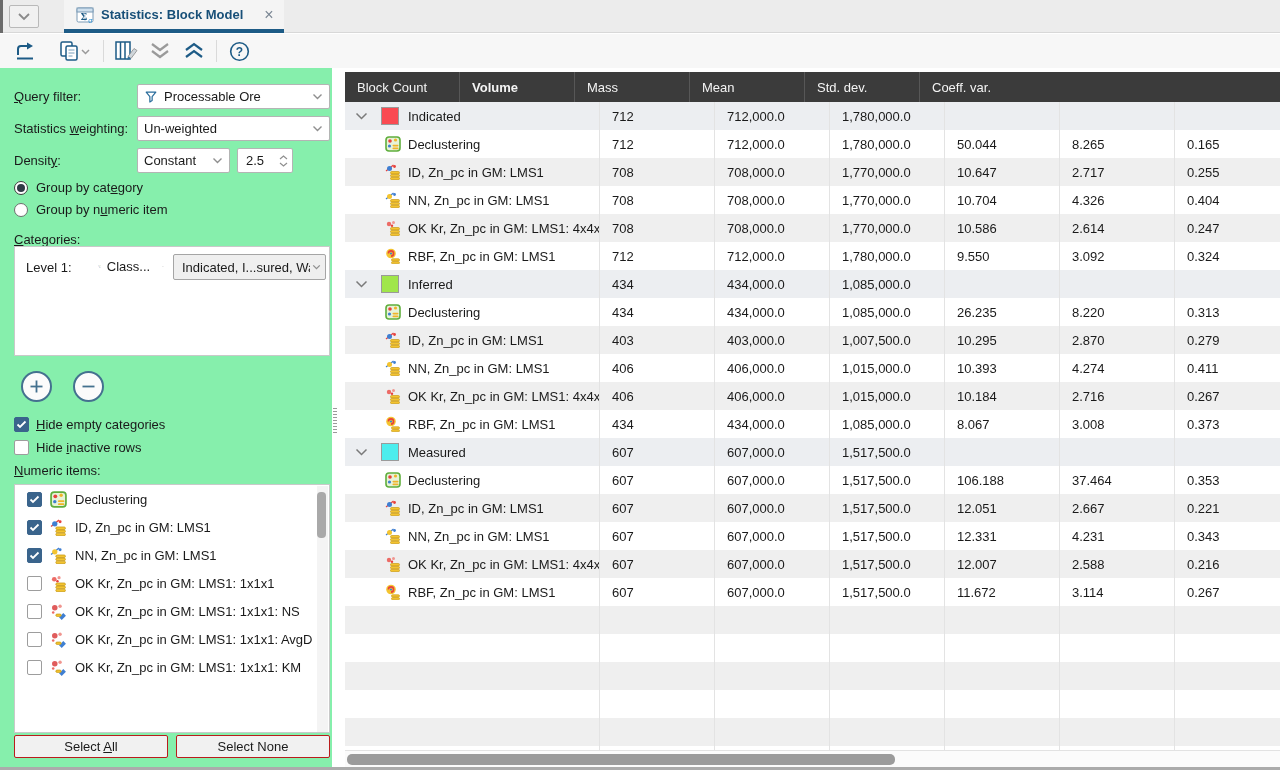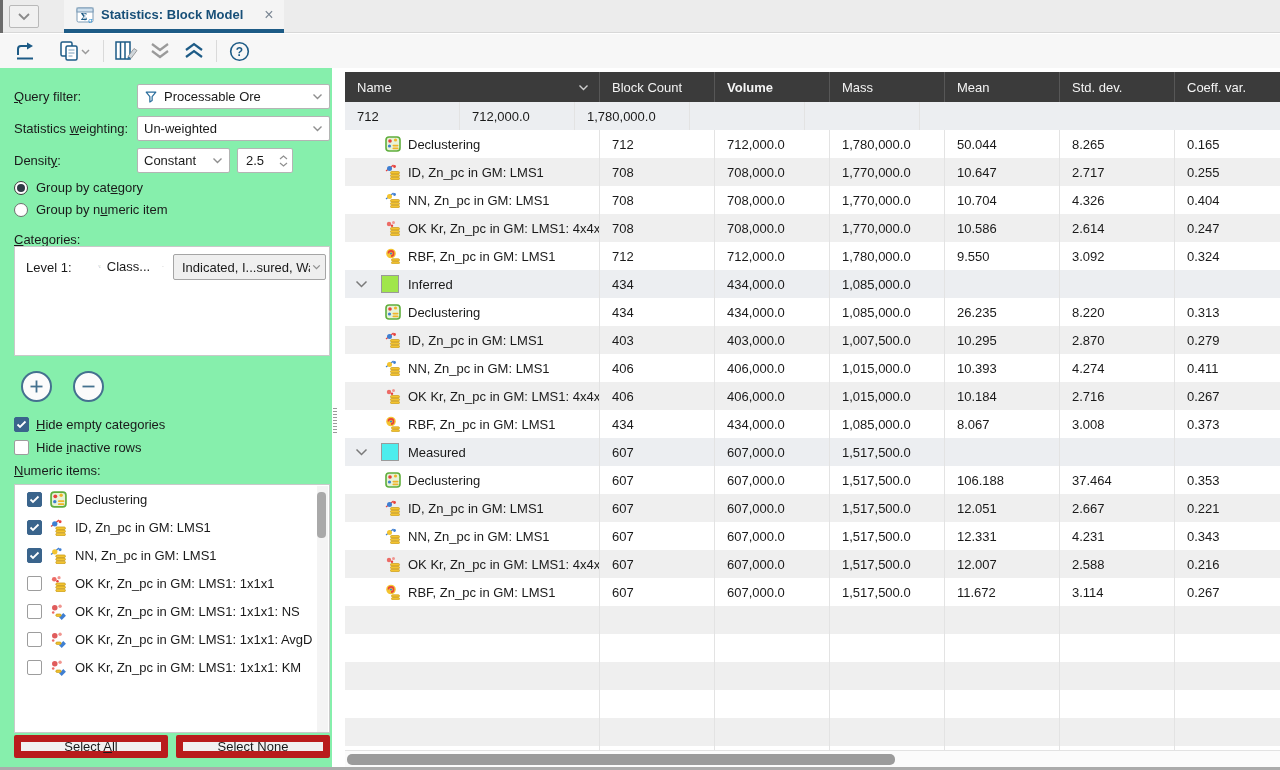--- a/index.html
+++ b/index.html
@@ -42,21 +42,21 @@
   .check-row { position:absolute; display:flex; align-items:center; gap:7px; cursor:pointer; }
   .cbox { width:15px; height:15px; border:1px solid #9d9d9d; background:#fff; border-radius:2px; flex:none; display:flex; align-items:center; justify-content:center; }
   .cbox.on { background:#3a648c; border-color:#3a648c; }
   .catbox { position:absolute; left:14px; top:178px; width:316px; height:110px; background:#fff; border:1px solid #c9c9c9; }
   .valbtn { position:absolute; height:26px; background:#efefef; border:1px solid #a5a5a5; border-radius:2px; display:flex; align-items:center; padding:0 4px 0 8px; cursor:pointer; white-space:nowrap; overflow:hidden; }
   .circle-btn { position:absolute; width:31px; height:31px; border-radius:50%; border:2px solid #44718f; background:#fbfbfb; display:flex; align-items:center; justify-content:center; cursor:pointer; }
   .numlist { position:absolute; left:14px; top:416px; width:316px; height:249px; background:#fff; border:1px solid #c9c9c9; overflow:hidden; }
   .numitem { height:28px; display:flex; align-items:center; gap:8px; padding-left:12px; cursor:pointer; white-space:nowrap; }
   .numlist .sb-track { position:absolute; right:1px; top:1px; width:11px; height:247px; background:#f4f4f4; }
   .numlist .sb-thumb { position:absolute; right:2px; top:6px; width:9px; height:46px; background:#a9a9a9; border-radius:4px; cursor:pointer; }
-  .lp-btn { position:absolute; height:23px; background:#f1f1f1; border:7px solid #b91c1c; border-radius:2px; display:flex; align-items:center; justify-content:center; cursor:pointer; top:667px; }
+  .lp-btn { position:absolute; height:23px; background:#f1f1f1; border:1px solid #b91c1c; border-radius:2px; display:flex; align-items:center; justify-content:center; cursor:pointer; top:667px; }
 
   
   .thead { display:flex; height:30px; flex:none; background:#3b3b3b; }
   .th { color:#f4f4f4; display:flex; align-items:center; padding:0 10px 0 12px; border-right:1px solid #575757; flex:none; }
   .th:last-child { border-right:none; }
   .th .spring { flex:1; }
   .tbody { flex:1; overflow:hidden; }
   .tr { display:flex; height:28px; }
   .tr.stripe { background:#efefef; }
   .tr.group { background:#eceef1; }
@@ -375,29 +375,20 @@
         <span>Select None</span>
       </div>
     </div>
 
     <div class="splitter">
         <div class="grip"></div>
       </div>
 
     <div class="table-wrap">
       <div class="thead" id="thead">
-          <div class="th" style="width: 255px;">
-            <span>Name</span>
-            <span class="spring"></span>
-            <span>
-              <svg width="11" height="7" viewBox="0 0 11 7">
-                <polyline points="1.5,1.5 5.5,5.5 9.5,1.5" fill="none" stroke="#cfcfcf" stroke-width="1.4"></polyline>
-              </svg>
-            </span>
-          </div>
           <div class="th" style="width: 115px;">
             <span>Block Count</span>
           </div>
           <div class="th" style="width: 115px; font-weight: bold;">
             <span>Volume</span>
           </div>
           <div class="th" style="width: 115px;">
             <span>Mass</span>
           </div>
           <div class="th" style="width: 115px;">
@@ -405,20 +396,29 @@
           </div>
           <div class="th" style="width: 115px;">
             <span>Std. dev.</span>
           </div>
           <div class="th" style="width: 105px;">
             <span>Coeff. var.</span>
           </div>
         </div>
       <div class="tbody" id="tbody">
           <div class="tr group">
+            <div class="td namecell" style="width: 255px;">
+              <span style="margin-left:10px;">
+                <svg width="13" height="8" viewBox="0 0 13 8">
+                  <polyline points="1.5,1.5 6.5,6.5 11.5,1.5" fill="none" stroke="#7a7a7a" stroke-width="1.5"></polyline>
+                </svg>
+              </span>
+              <span class="swatch" style="margin-left:13px; background:#fa4a51;"></span>
+              <span style="margin-left:9px;">Indicated</span>
+            </div>
             <div class="td" style="width: 115px;">712</div>
             <div class="td" style="width: 115px;">712,000.0</div>
             <div class="td" style="width: 115px;">1,780,000.0</div>
             <div class="td" style="width: 115px;"></div>
             <div class="td" style="width: 115px;"></div>
             <div class="td" style="width: 105px;"></div>
           </div>
           <div class="tr">
             <div class="td namecell" style="width: 255px;">
               <span style="margin-left:40px;">

